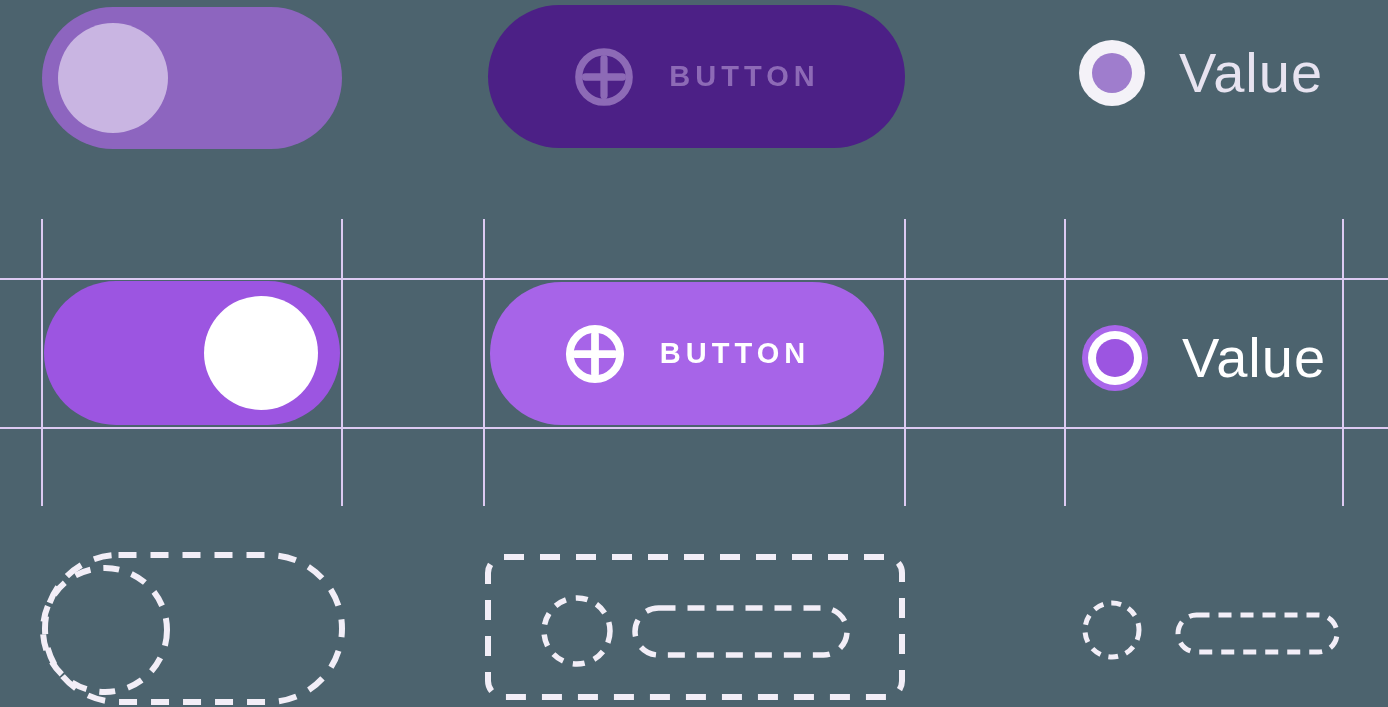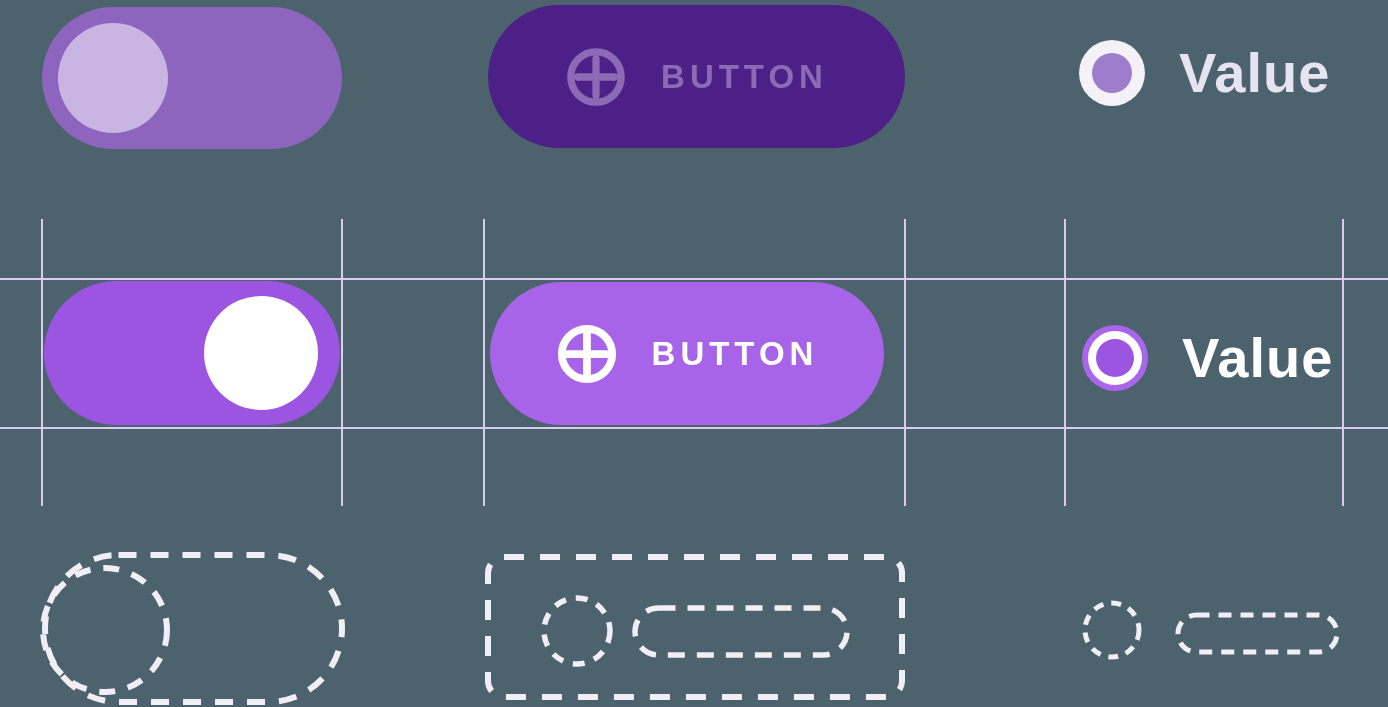--- a/index.html
+++ b/index.html
@@ -20,34 +20,34 @@
   .toggle-active .knob{left:160px;top:15px;width:114px;height:114px;background:#ffffff;}
 
   
   .pill-button{
     position:absolute;border-radius:999px;display:flex;align-items:center;
     justify-content:center;gap:34px;border:none;cursor:pointer;padding:0;
     font-family:"Liberation Sans",sans-serif;
   }
   .button-muted{left:488px;top:5px;width:417px;height:143px;background:#4c2086;color:#8d6ab6;}
   .button-active{left:490px;top:282px;width:394px;height:143px;background:#a764e8;color:#ffffff;}
-  .btn-label{font-size:33px;font-weight:bold;letter-spacing:5px;}
+  .btn-label{font-size:29px;font-weight:bold;letter-spacing:5px;}
   .plus-icon{display:block;}
 
   
   .radio-row{position:absolute;display:flex;align-items:center;}
   .radio-row-muted{left:1079px;top:40px;height:66px;}
   .radio-row-active{left:1082px;top:325px;height:66px;}
   .radio-outer{border-radius:50%;display:flex;align-items:center;justify-content:center;flex:none;}
   .radio-row-muted .radio-outer{width:66px;height:66px;background:#f4f2f8;}
   .radio-row-muted .radio-dot{width:40px;height:40px;border-radius:50%;background:#9f7dcd;}
   .radio-row-active .radio-outer{width:66px;height:66px;background:#a966ea;}
   .radio-ring-white{width:54px;height:54px;border-radius:50%;background:#ffffff;display:flex;align-items:center;justify-content:center;}
   .radio-row-active .radio-dot{width:38px;height:38px;border-radius:50%;background:#9c55e1;}
-  .value-label{font-size:56px;margin-left:34px;letter-spacing:1px;line-height:1;font-weight:bold;}
+  .value-label{font-size:56px;margin-left:34px;letter-spacing:1px;line-height:1;}
   .radio-row-muted .value-label{color:#e7e3f0;}
   .radio-row-active .value-label{color:#ffffff;}
 
   
   .skeleton{position:absolute;}
 </style>
 </head>
 <body>
 
 <div class="canvas">

